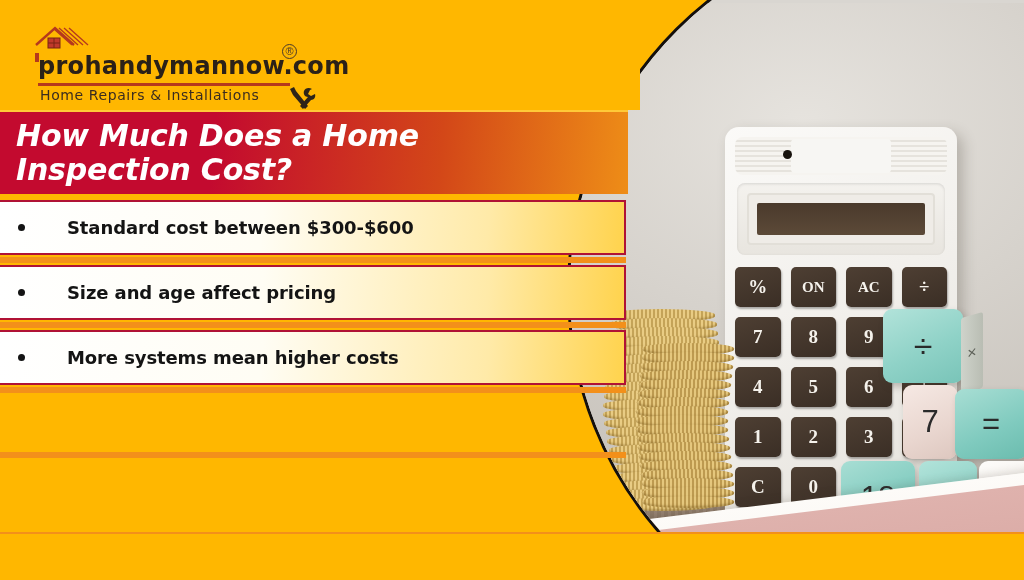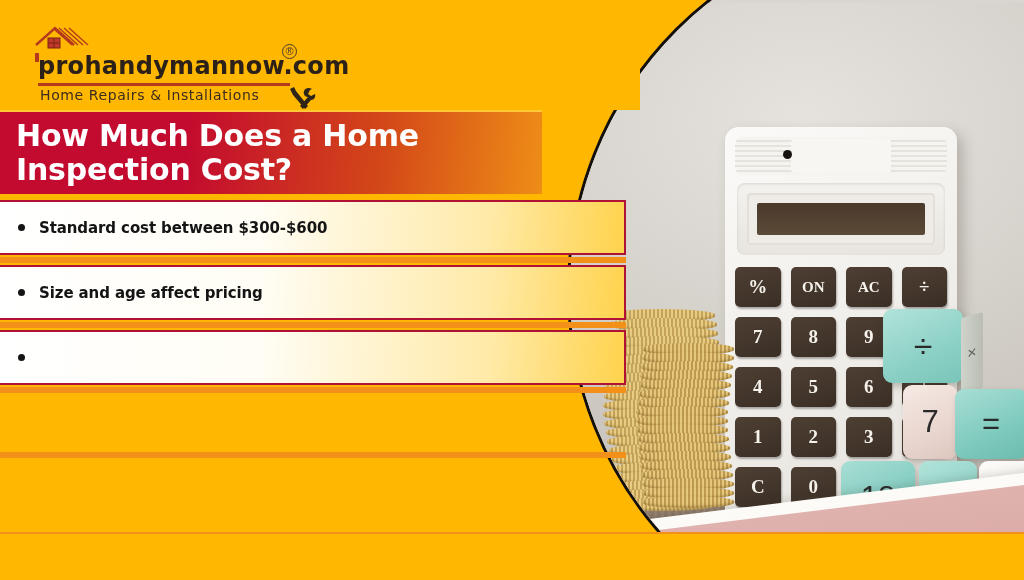--- a/index.html
+++ b/index.html
@@ -251,25 +251,26 @@
     font-size: 11px; color: #4a3a2a;
     border: 1px solid #4a3a2a;
     border-radius: 50%;
     width: 13px; height: 13px;
     line-height: 12px; text-align: center;
   }
   .tools-icon { position: absolute; left: 256px; top: 62px; }
 
   .title-band {
     position: absolute; left: 0; top: 110px;
-    width: 542px; height: 82px;
+    width: 628px; height: 82px;
     background: linear-gradient(95deg, #C30A2F 0%, #C30A2F 34%, #D34718 70%, #EE8D17 100%);
     display: flex;
     align-items: center;
     border-top: 2px solid #FFC938;
+    font-style: italic;
   }
   .title-text {
     color: #ffffff;
     font-size: 30px;
     font-weight: bold;
     line-height: 1.13;
     padding-left: 16px;
     padding-right: 40px;
     letter-spacing: -.2px;
     font-family: "DejaVu Sans", sans-serif;
@@ -293,25 +294,26 @@
   }
   .bullet-dot {
     width: 7px; height: 7px;
     border-radius: 50%;
     background: #141414;
     margin-left: 18px;
     margin-right: 14px;
     flex: 0 0 auto;
   }
   .bullet-text {
-    font-size: 15px;
+    font-size: 18px;
     font-weight: bold;
     color: #141414;
     letter-spacing: -.1px;
     font-family: "DejaVu Sans", sans-serif;
+    margin-left: 28px;
   }
   .sep-strip {
     position: absolute;
     left: 0;
     width: 626px;
     height: 6px;
     background: #F3901A;
   }
 
   .footer-bar {
@@ -494,20 +496,21 @@
         <div class="bullet-row">
           <span class="bullet-dot"></span>
           <span class="bullet-text">Standard cost between $300-$600</span>
         </div>
         <div class="bullet-row">
           <span class="bullet-dot"></span>
           <span class="bullet-text">Size and age affect pricing</span>
         </div>
         <div class="bullet-row">
           <span class="bullet-dot"></span>
+          <span class="bullet-text">More systems mean higher costs</span>
         </div>
         <div class="sep-strip" style="top: 57px;"></div>
         <div class="sep-strip" style="top: 122px;"></div>
         <div class="sep-strip" style="top: 187px;"></div>
         <div class="sep-strip" style="top: 252px;"></div>
       </div>
 
   </div>
 
   <div class="footer-bar">

